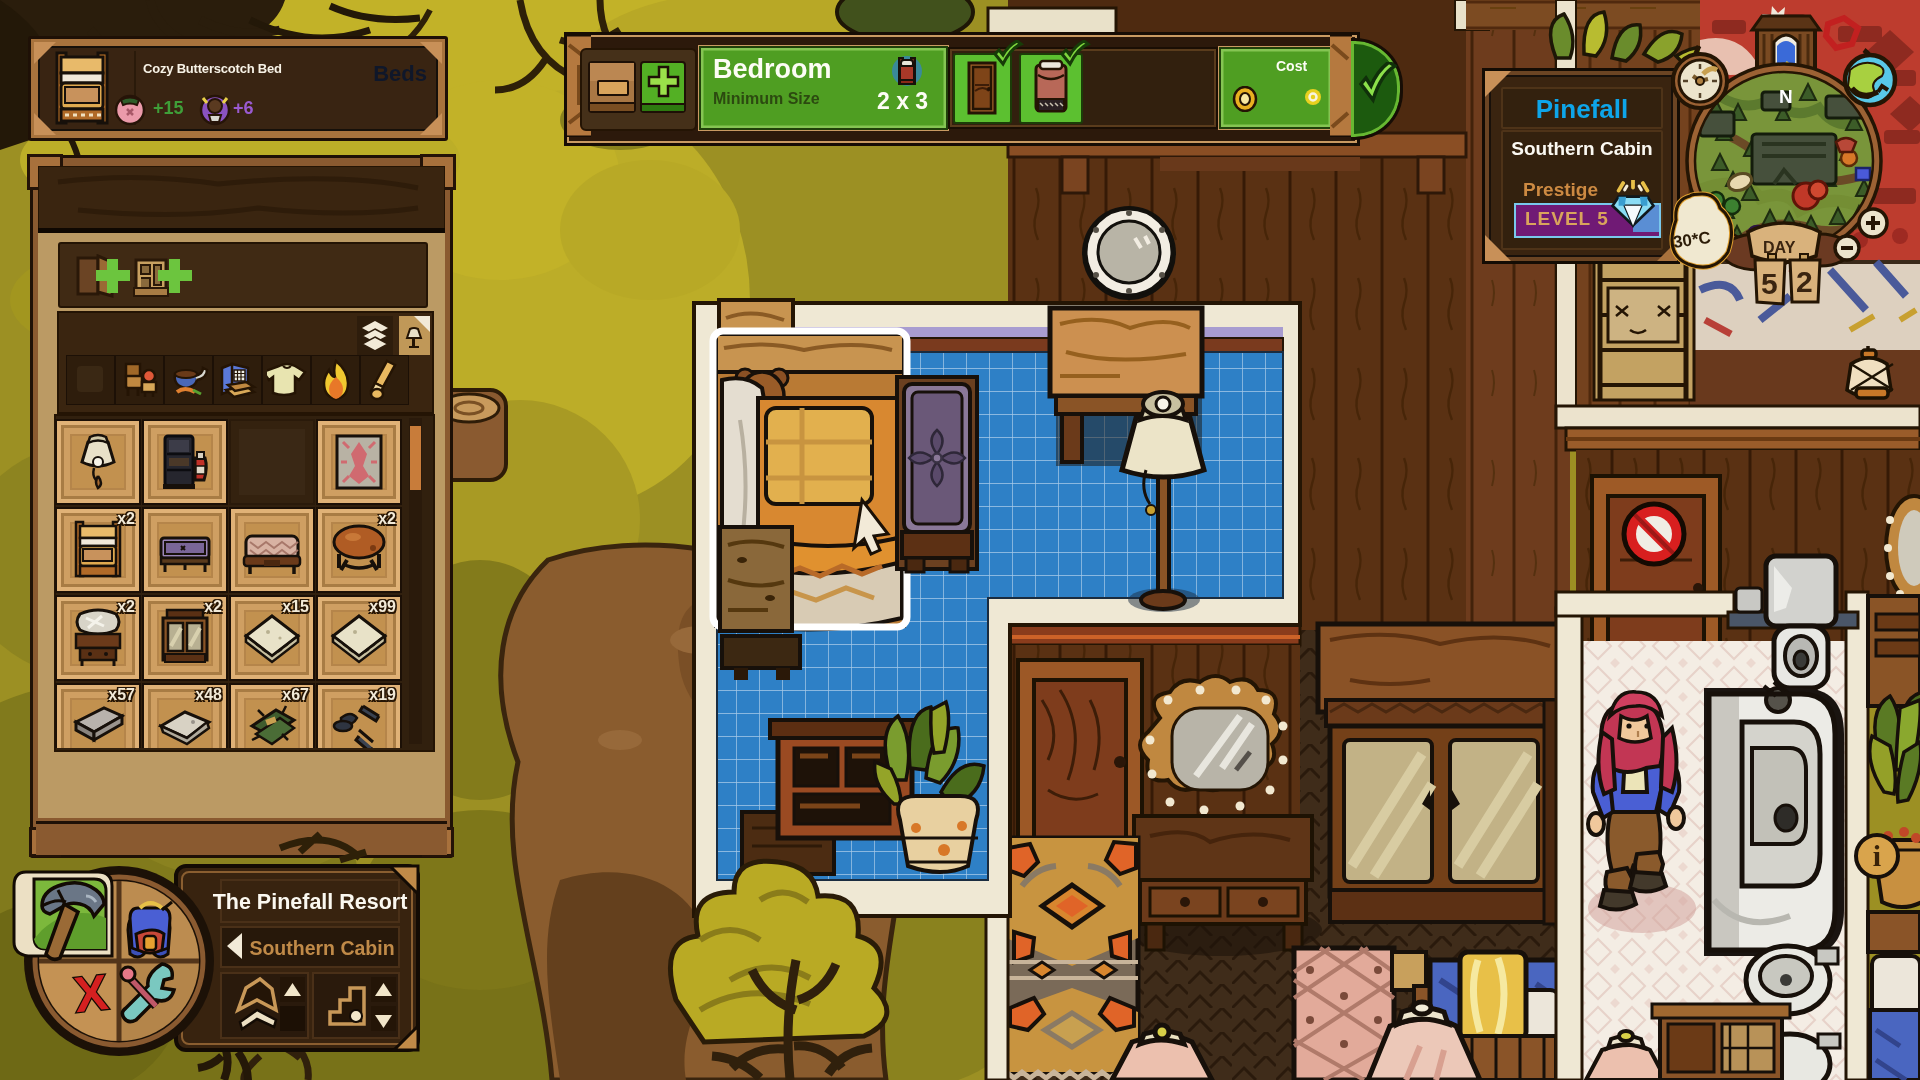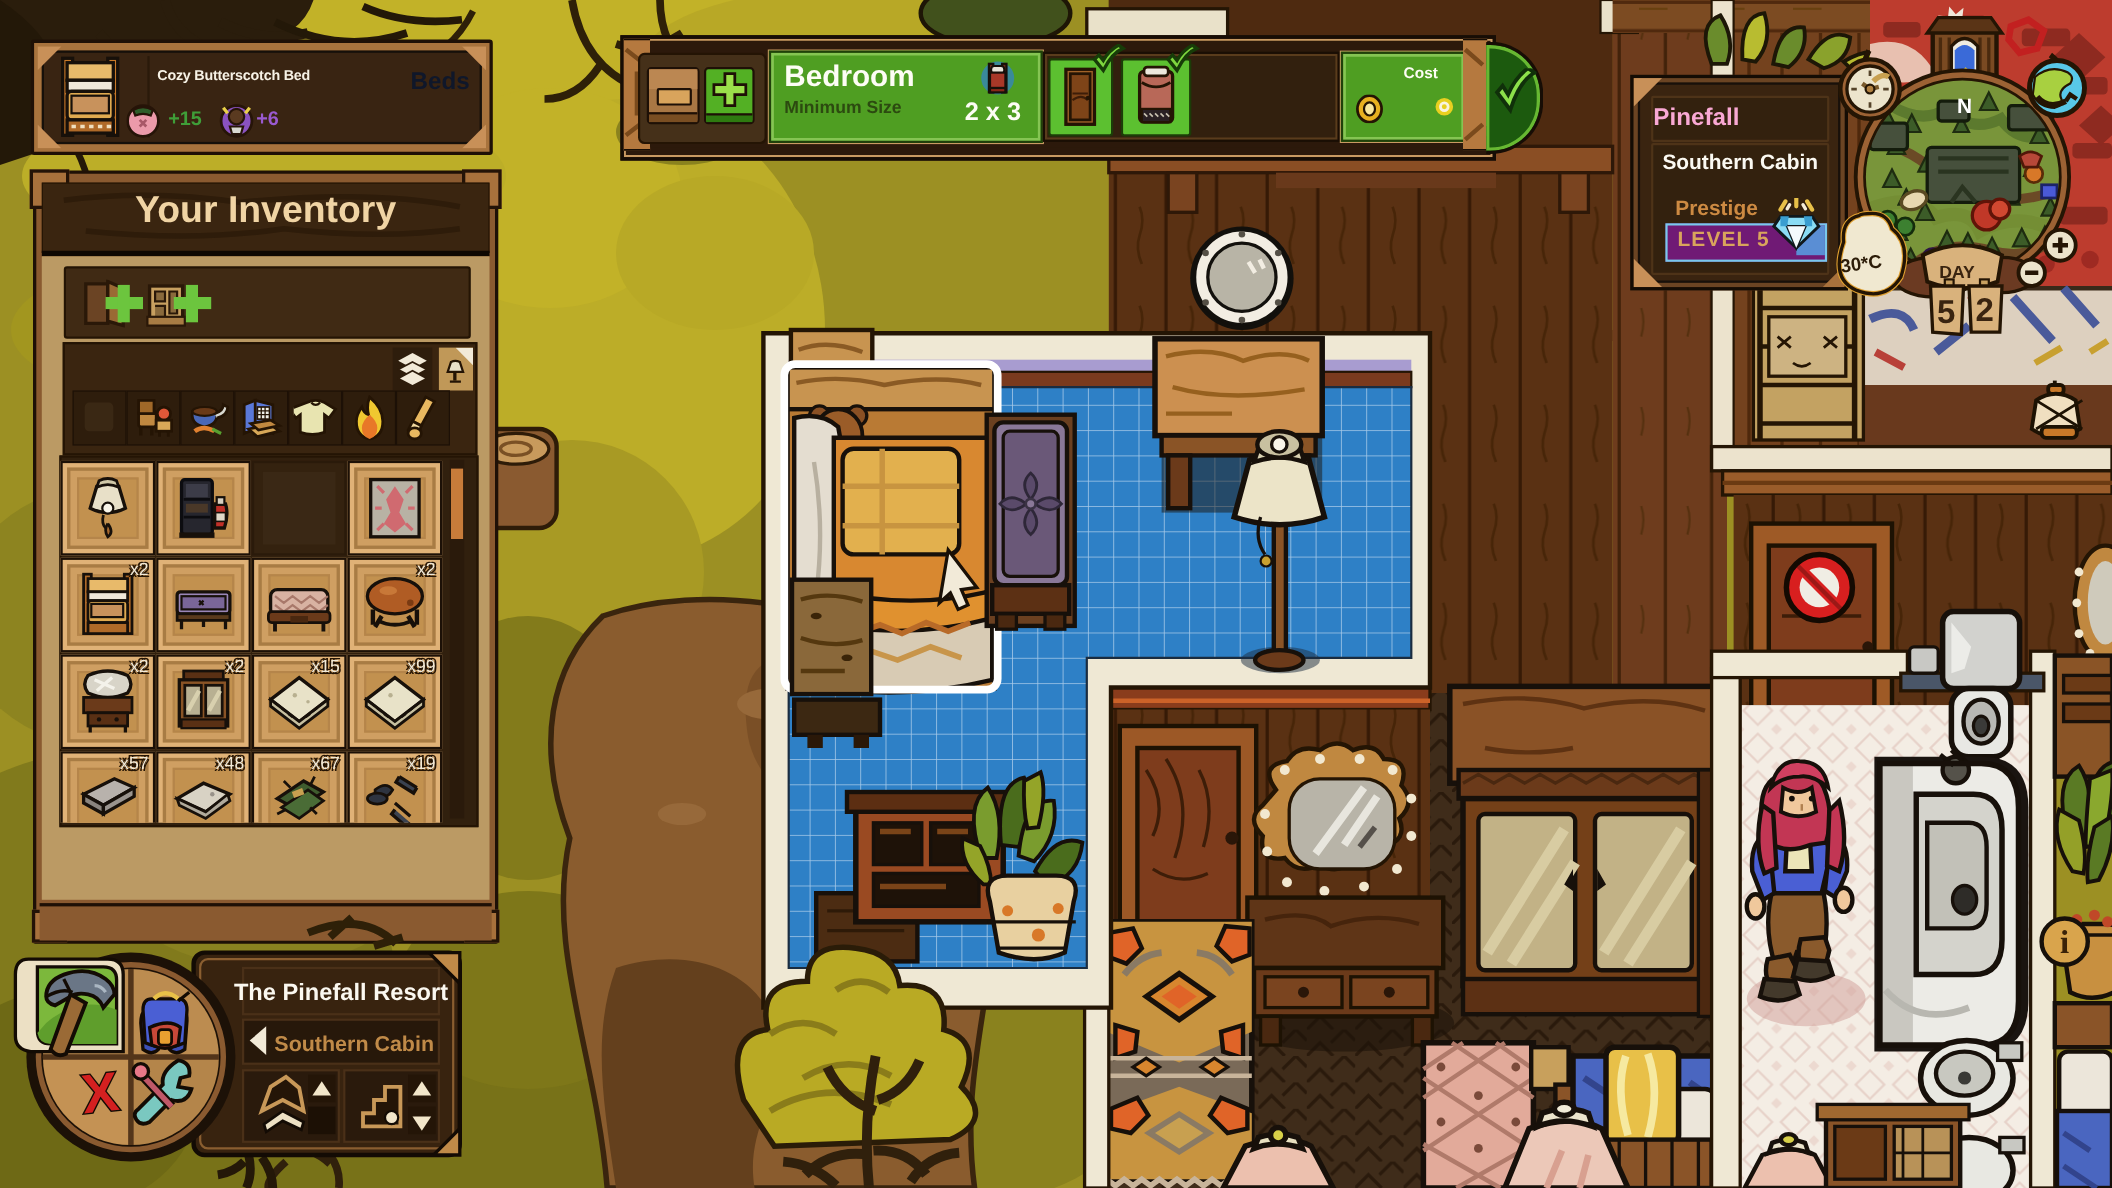--- a/index.html
+++ b/index.html
@@ -521,21 +521,20 @@
 
 <div class="abs" style="left:30px;top:155px;width:417px;height:697px;background:#8a5a30;border:3px solid #1e1006;border-radius:2px">
 <div class="abs" style="left:-6px;top:-4px;width:30px;height:30px;background:#a8713c;border:3px solid #241307"></div>
 <div class="abs" style="right:-6px;top:-4px;width:30px;height:30px;background:#a8713c;border:3px solid #241307"></div>
 <div class="abs" style="left:-4px;bottom:-2px;width:26px;height:24px;background:#a8713c;border:3px solid #241307"></div>
 <div class="abs" style="right:-4px;bottom:-2px;width:26px;height:24px;background:#a8713c;border:3px solid #241307"></div>
 <div class="abs" style="left:5px;top:8px;right:5px;height:62px;background:#3a2510;border:1px solid #241404"></div>
 <svg class="abs" style="left:5px;top:8px" width="405" height="62">
         <path d="M20 16 q80 -10 160 2 q120 -12 200 4 M40 44 q100 10 180 -2 q90 10 160 0" stroke="#2e1c0a" stroke-width="5" fill="none"></path>
       </svg>
-<div class="abs b" style="left:0;right:0;top:14px;text-align:center;font-size:34px;color:#f0d4a4">Your Inventory</div>
 <div class="abs" style="left:5px;top:70px;right:5px;height:5px;background:#0f0802"></div>
 <div class="abs" style="left:5px;top:75px;right:5px;height:585px;background:#bb9a64"></div>
 
 <div class="abs" style="left:25px;top:84px;width:366px;height:62px;background:#402a14;border:2px solid #241404;border-radius:3px">
 <svg class="abs" style="left:14px;top:10px" width="160" height="44" viewBox="0 0 160 44">
 <path d="M4 4 h20 v36 h-20 Z" fill="#6b4424" stroke="#2a1808" stroke-width="3"></path>
 <path d="M24 2 l14 6 v34 l-14 -4 Z" fill="#9a6a34" stroke="#2a1808" stroke-width="3"></path>
 <path d="M16 10 l28 24 m0 -24 l-28 24" stroke="#6cc53e" stroke-width="0"></path>
 <rect x="22" y="16" width="34" height="11" fill="#6cc53e"></rect>
           <rect x="33" y="5" width="11" height="34" fill="#6cc53e"></rect>
@@ -621,21 +620,21 @@
 <div class="abs" style="left:21px;top:256px;width:377px;height:334px;background:#31200e;border:2px solid #241404;overflow:hidden" id="grid"></div>
 <div class="abs" style="left:376px;top:260px;width:13px;height:326px;background:#2a1a0b"></div>
 <div class="abs" style="left:377px;top:268px;width:11px;height:64px;background:#c87c3a"></div>
 
 <div class="abs" style="left:3px;bottom:0px;right:3px;height:31px;background:#8a5a30;border-top:3px solid #1e1006"></div>
 </div>
 <style>
 .cell{position:absolute;width:82px;height:82px;background:#e0b277;border:2px solid #1c1006}
 .ci{position:absolute;left:4px;top:4px;right:4px;bottom:4px;border:3px solid #a87c44;background:#cf9f62}
 .cj{position:absolute;left:13px;top:13px;right:13px;bottom:13px;background:#c2914f;border:2px solid #b5854a}
-.ct{position:absolute;top:1px;right:4px;font-weight:normal;font-size:16px;color:#f2ead8;text-shadow:1.5px 1.5px 0 #241404,-1.5px 1.5px 0 #241404,1.5px -1.5px 0 #241404,-1.5px -1.5px 0 #241404;z-index:5}
+.ct{position:absolute;top:1px;right:4px;font-weight:bold;font-size:16px;color:#f2ead8;text-shadow:1.5px 1.5px 0 #241404,-1.5px 1.5px 0 #241404,1.5px -1.5px 0 #241404,-1.5px -1.5px 0 #241404;z-index:5}
 .cs{position:absolute;left:11px;top:11px;z-index:4}
 </style>
 <div class="abs" style="left:53px;top:416px;width:372px;height:332px;overflow:hidden">
 <div class="cell" style="left:2px;top:3px">
         <div class="ci"></div>
         <div class="cj"></div>
 <svg class="cs" width="60" height="60" viewBox="0 0 60 60">
           <path d="M14 30 l6 -20 q10 -6 20 0 l6 20 q-16 8 -32 0 Z" fill="#e8e0c8" stroke="#17100a" stroke-width="3"></path>
           <path d="M20 11 q10 -5 20 0 l-2 -6 q-8 -4 -16 0 Z" fill="#d0c8a8" stroke="#17100a" stroke-width="2.5"></path>
           <circle cx="30" cy="30" r="5" fill="#f8f4e8" stroke="#17100a" stroke-width="2"></circle>
@@ -892,21 +891,21 @@
         <path d="M4 22 l12 16 q8 -26 22 -34 l-6 -4 q-12 9 -18 24 l-5 -8 Z" fill="#8ce04a" stroke="#10300a" stroke-width="3.5"></path>
       </svg>
 </div>
 
 <div class="abs" style="left:1482px;top:68px;width:192px;height:190px;background:#6b4423;border:3px solid #140c04">
 <div class="abs" style="left:4px;top:4px;right:4px;bottom:4px;background:#3a2410;border:2px solid #18100a"></div>
 <div class="abs" style="left:0px;top:0px;width:26px;height:26px;background:#c89058;clip-path:polygon(0 0,100% 0,0 100%)"></div>
 <div class="abs" style="left:0px;bottom:0px;width:26px;height:26px;background:#c89058;clip-path:polygon(0 0,0 100%,100% 100%)"></div>
 <div class="abs" style="right:0px;bottom:0px;width:20px;height:20px;background:#a8713c;clip-path:polygon(100% 0,0 100%,100% 100%)"></div>
 <div class="abs" style="left:16px;top:16px;width:158px;height:38px;background:#33210e;border:2px solid #4e3318;border-radius:2px">
-<div class="abs b" style="left:0;right:0;top:5px;text-align:left;font-size:22px;color:#f9a8d4">Pinefall</div>
+<div class="abs b" style="left:0;right:0;top:5px;text-align:center;font-size:26px;color:#0ea5e9">Pinefall</div>
       </div>
 <div class="abs" style="left:16px;top:59px;width:158px;height:116px;background:#33210e;border:2px solid #4e3318;border-radius:2px">
 <div class="abs b" style="left:0;right:0;top:6px;text-align:center;font-size:19px;color:#fbf9f2;white-space:nowrap">Southern Cabin</div>
 <div class="abs b" style="left:20px;top:47px;font-size:19px;color:#cd8a42">Prestige</div>
 <div class="abs" style="left:11px;top:71px;width:143px;height:31px;background:#701a75;border:2px solid #79c8ec">
 <div class="abs" style="right:0;top:0;width:26px;height:27px;background:#5a8ed4"></div>
 <div class="abs b" style="left:9px;top:3px;font-size:19px;color:#d9a45c;letter-spacing:1px">LEVEL 5</div>
         </div>
 <svg class="abs" style="left:104px;top:48px;z-index:3" width="52" height="50" viewBox="0 0 66 66">
 <path d="M20 4 l-6 10 M46 4 l6 10 M33 0 v10" stroke="#e8c048" stroke-width="5" stroke-linecap="round"></path>

